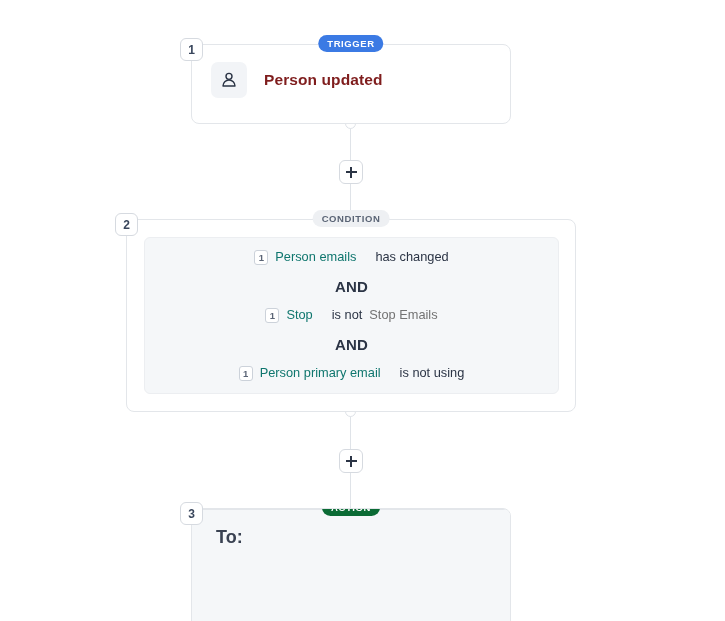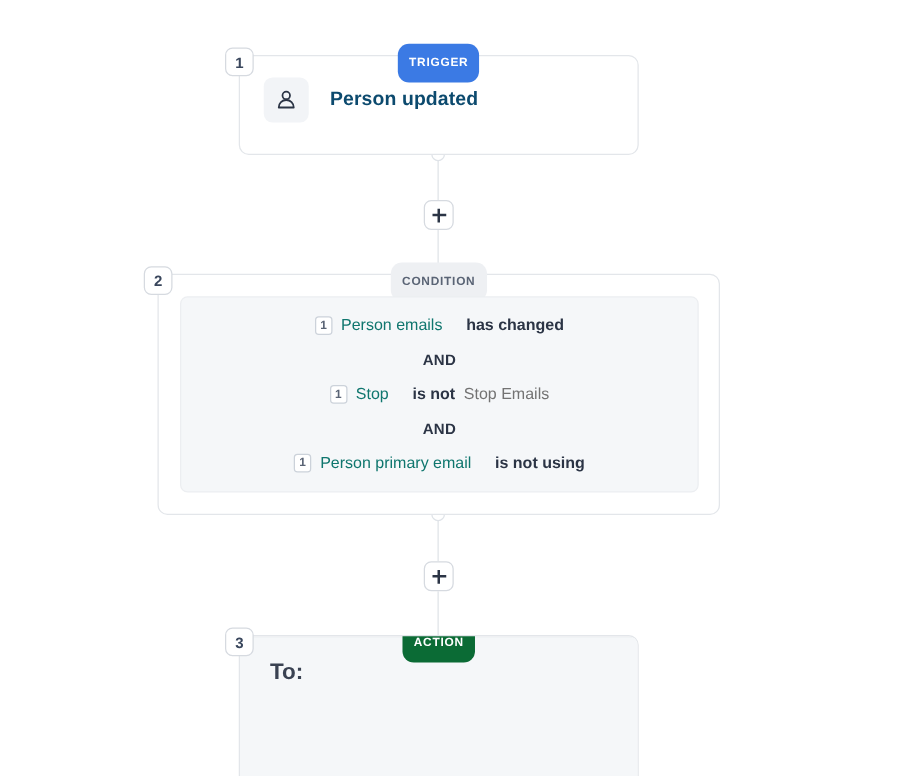--- a/index.html
+++ b/index.html
@@ -94,21 +94,21 @@
     color: #39465c;
     line-height: 1;
   }
 
   
   .kind-badge {
     position: absolute;
     top: -10px;
     left: 50%;
     transform: translateX(-50%);
-    height: 31px;
+    height: 17px;
     padding: 0 9px;
     border-radius: 9px;
     display: flex;
     align-items: center;
     justify-content: center;
     font-size: 9.5px;
     font-weight: 700;
     letter-spacing: 0.6px;
     white-space: nowrap;
     box-sizing: border-box;
@@ -135,21 +135,21 @@
     background: #f2f4f7;
     display: flex;
     align-items: center;
     justify-content: center;
     flex: none;
   }
   .step-title {
     margin-left: 17px;
     font-size: 15.5px;
     font-weight: 700;
-    color: #0c4a6e;
+    color: #7f1d1d;
     letter-spacing: 0.1px;
   }
 
   
   .action-body {
     border-top: 1px solid #e3e6ea;
     background: #f5f7f9;
     height: 100%;
     padding: 17px 0 0 24px;
     box-sizing: border-box;
@@ -199,30 +199,30 @@
     color: #5a6475;
     margin-right: 7px;
     box-sizing: border-box;
   }
   .cond-field {
     color: #0f766e;
     font-weight: 400;
   }
   .cond-op {
     color: #2b3445;
-    font-weight: 700;
+    font-weight: 400;
     margin-left: 19px;
   }
   .cond-val {
     color: #737373;
     font-weight: 400;
     margin-left: 7px;
   }
   .cond-and {
-    font-size: 12px;
+    font-size: 15px;
     font-weight: 700;
     color: #2b3445;
     margin: 13px 0;
     letter-spacing: 0.2px;
   }
 </style>
 </head>
 <body>
 
 <div class="canvas">

